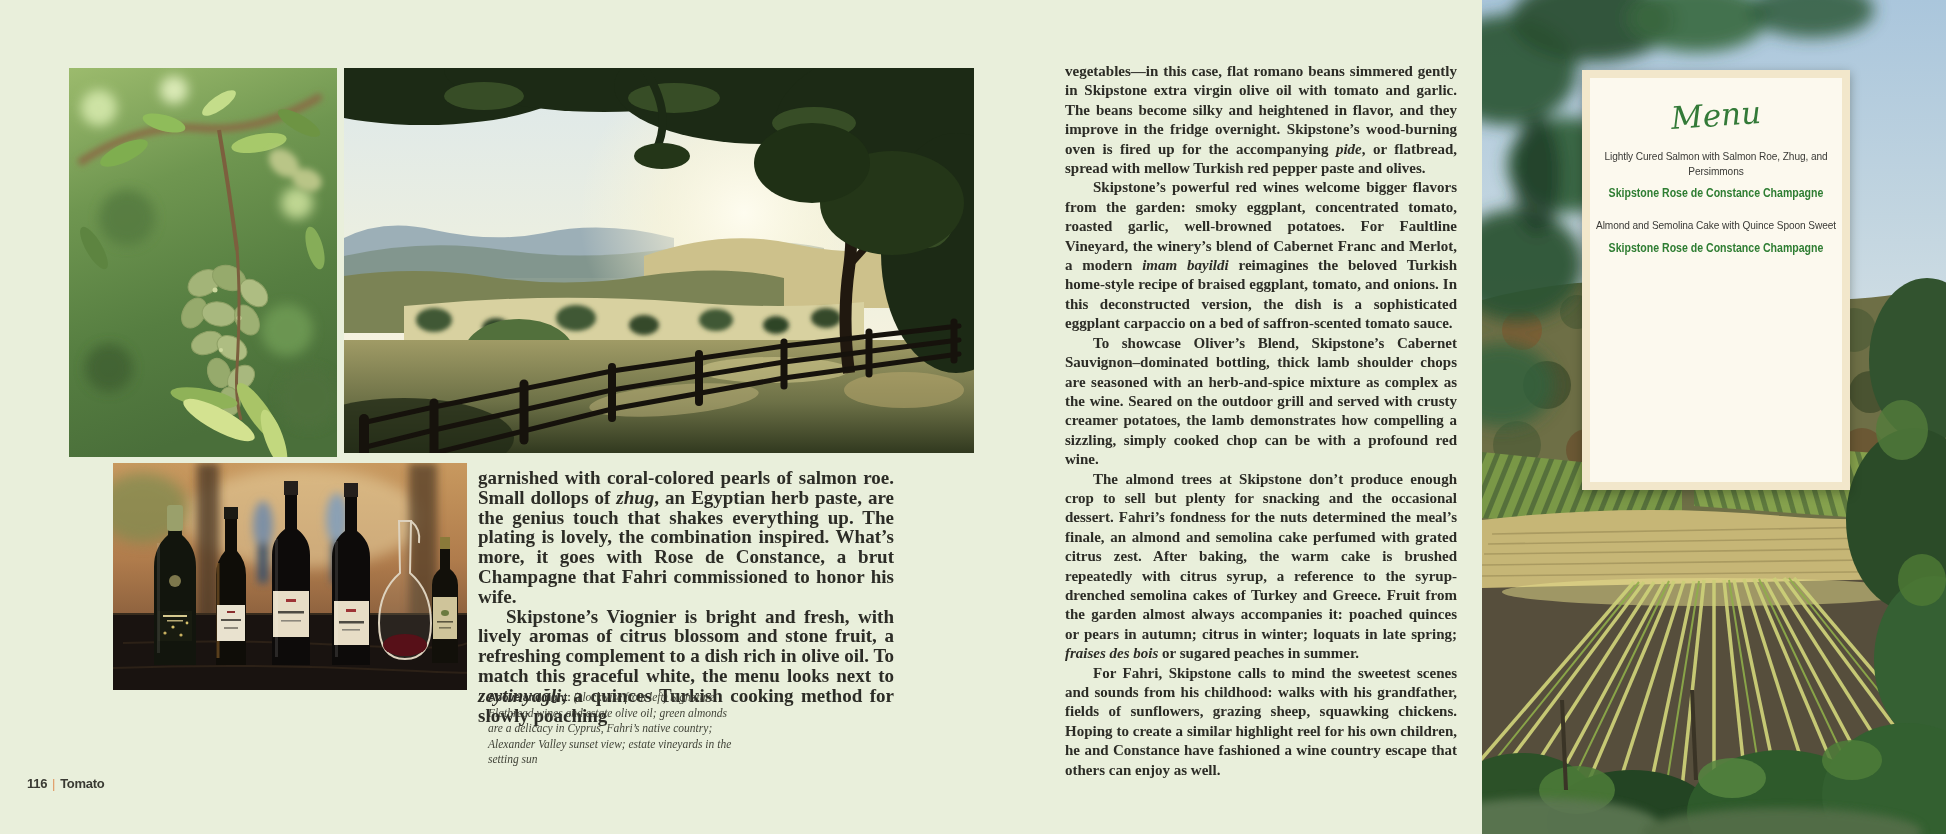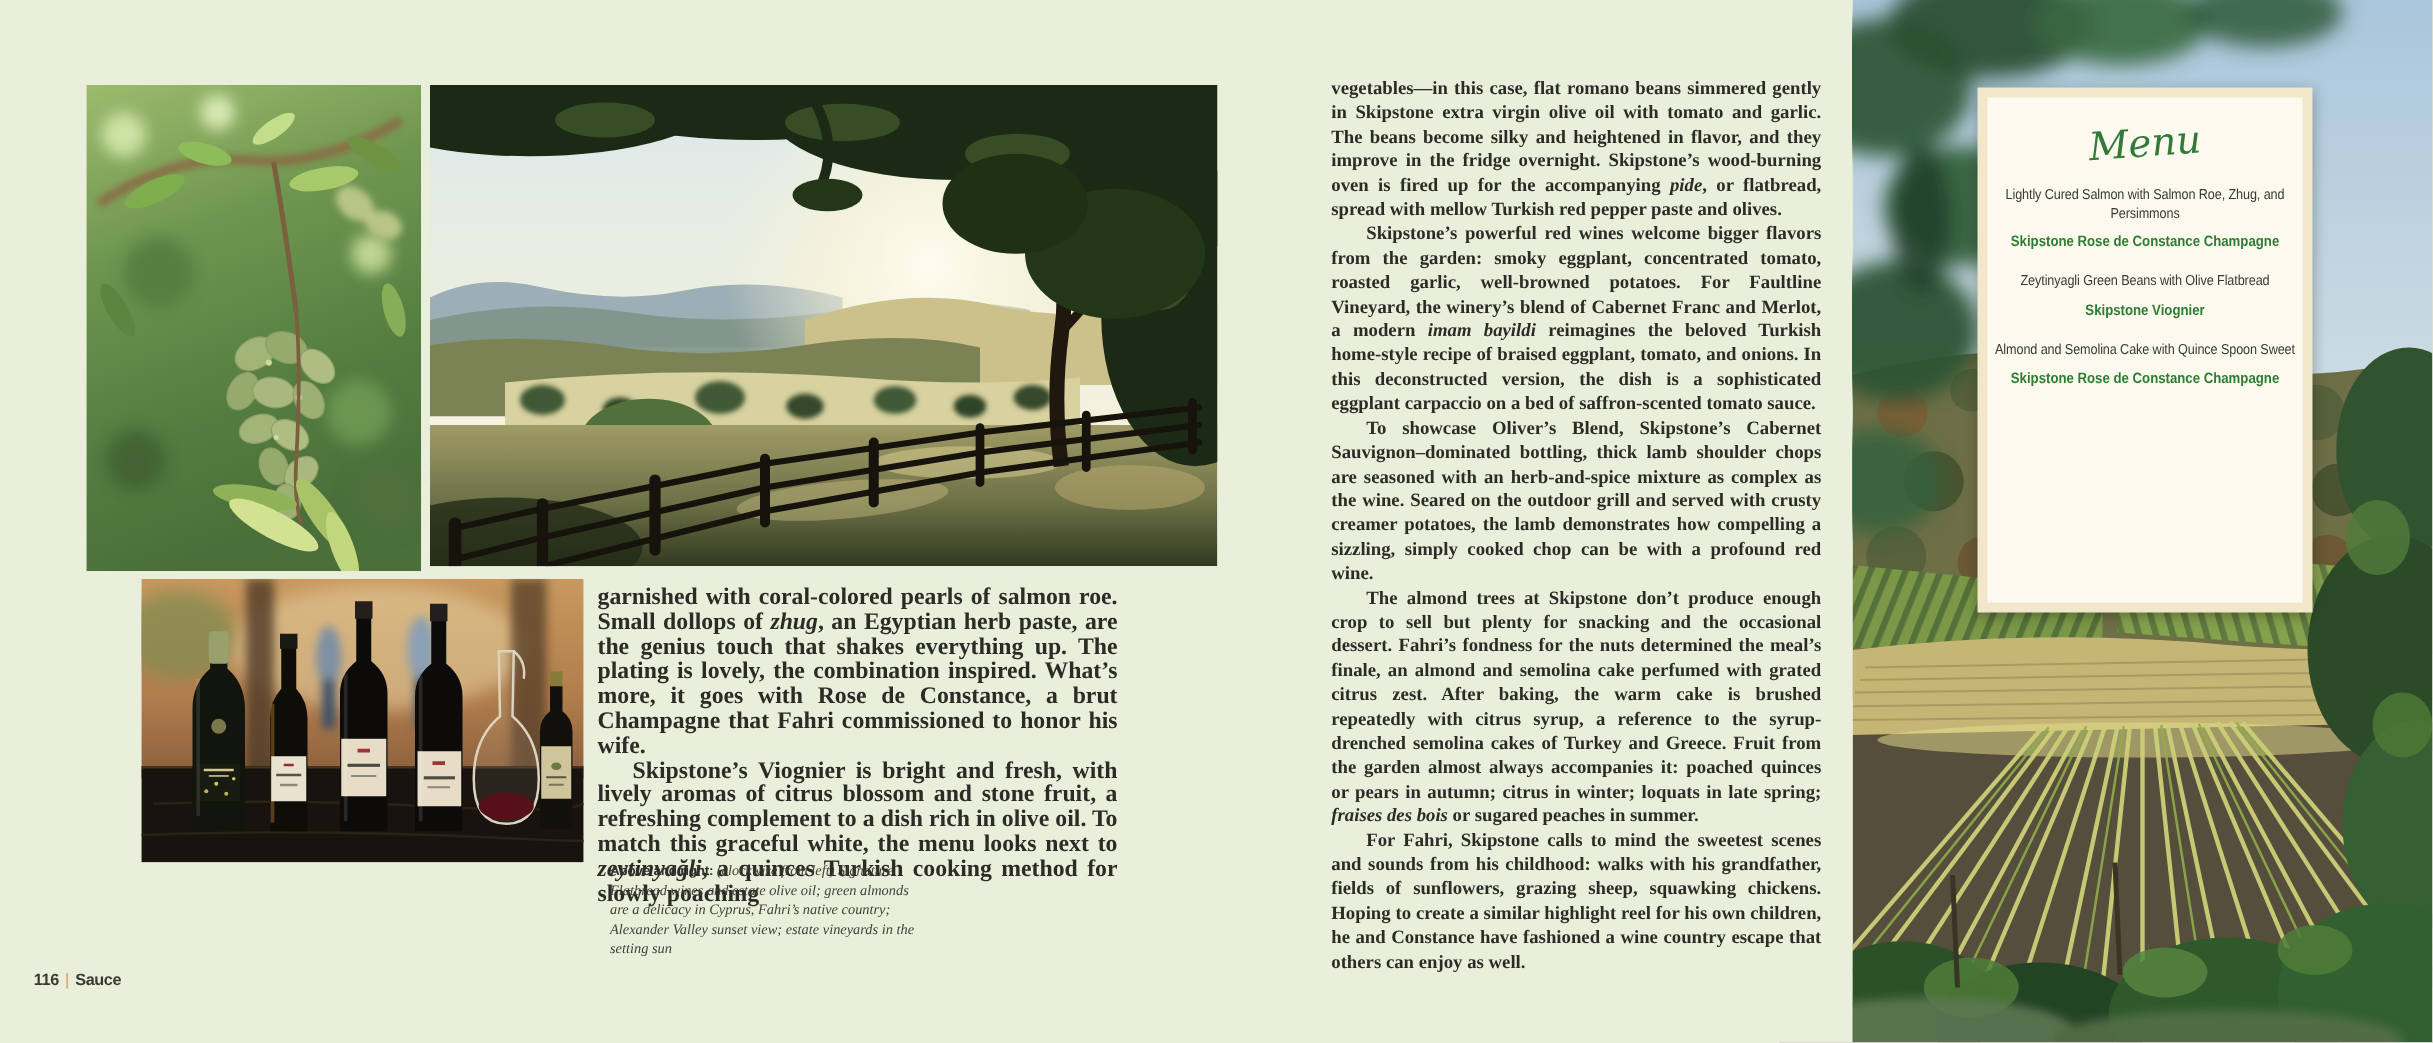--- a/index.html
+++ b/index.html
@@ -285,21 +285,21 @@
   <div class="body-text" id="left-body">
     <p><span>garnished with coral-colored pearls of salmon roe. Small dollops of </span><i>zhug</i><span>, an Egyptian herb paste, are the genius touch that shakes everything up. The plating is lovely, the combination inspired. What’s more, it goes with Rose de Constance, a brut Champagne that Fahri commissioned to honor his wife.</span></p>
     <p class="indent"><span>Skipstone’s Viognier is bright and fresh, with lively aromas of citrus blossom and stone fruit, a refreshing complement to a dish rich in olive oil. To match this graceful white, the menu looks next to </span><i>zeytinyağli</i><span>, a quinces Turkish cooking method for slowly poaching</span></p>
   </div>
 
   <div id="caption">
     <span class="lead">Above and right:</span><span><i> (clockwise from left) Signature Flatbread wines and estate olive oil; green almonds are a delicacy in Cyprus, Fahri’s native country; Alexander Valley sunset view; estate vineyards in the setting sun</i></span>
   </div>
 
   <div id="folio">
-    <span>116</span><span class="divider">|</span><span>Sauce</span>
+    <span>116</span><span class="divider">|</span><span>Tomato</span>
   </div>
 
   <div class="body-text" id="right-body">
     <p><span>vegetables—in this case, flat romano beans simmered gently in Skipstone extra virgin olive oil with tomato and garlic. The beans become silky and heightened in flavor, and they improve in the fridge overnight. Skipstone’s wood-burning oven is fired up for the accompanying </span><i>pide</i><span>, or flatbread, spread with mellow Turkish red pepper paste and olives.</span></p>
     <p class="indent"><span>Skipstone’s powerful red wines welcome bigger flavors from the garden: smoky eggplant, concentrated tomato, roasted garlic, well-browned potatoes. For Faultline Vineyard, the winery’s blend of Cabernet Franc and Merlot, a modern </span><i>imam bayildi</i><span> reimagines the beloved Turkish home-style recipe of braised eggplant, tomato, and onions. In this deconstructed version, the dish is a sophisticated eggplant carpaccio on a bed of saffron-scented tomato sauce.</span></p>
     <p class="indent"><span>To showcase Oliver’s Blend, Skipstone’s Cabernet Sauvignon–dominated bottling, thick lamb shoulder chops are seasoned with an herb-and-spice mixture as complex as the wine. Seared on the outdoor grill and served with crusty creamer potatoes, the lamb demonstrates how compelling a sizzling, simply cooked chop can be with a profound red wine.</span></p>
     <p class="indent"><span>The almond trees at Skipstone don’t produce enough crop to sell but plenty for snacking and the occasional dessert. Fahri’s fondness for the nuts determined the meal’s finale, an almond and semolina cake perfumed with grated citrus zest. After baking, the warm cake is brushed repeatedly with citrus syrup, a reference to the syrup-drenched semolina cakes of Turkey and Greece. Fruit from the garden almost always accompanies it: poached quinces or pears in autumn; citrus in winter; loquats in late spring; </span><i>fraises des bois</i><span> or sugared peaches in summer.</span></p>
     <p class="indent"><span>For Fahri, Skipstone calls to mind the sweetest scenes and sounds from his childhood: walks with his grandfather, fields of sunflowers, grazing sheep, squawking chickens. Hoping to create a similar highlight reel for his own children, he and Constance have fashioned a wine country escape that others can enjoy as well.</span></p>
   </div>
 
@@ -436,23 +436,19 @@
 
   <div id="menu-card">
     <div id="menu-inner">
       <div id="menu-title">Menu</div>
 
       <div class="course">
         <div class="course-dish">Lightly Cured Salmon with Salmon Roe, Zhug, and Persimmons</div>
         <div class="course-wine">Skipstone Rose de Constance Champagne</div>
       </div>
       <div class="course">
-        <div class="course-dish">Zeytinyagli Green Beans with Olive Flatbread</div>
-        <div class="course-wine">Skipstone Viognier</div>
-      </div>
-      <div class="course">
         <div class="course-dish">Almond and Semolina Cake with Quince Spoon Sweet</div>
         <div class="course-wine">Skipstone Rose de Constance Champagne</div>
       </div>
     </div>
   </div>
 
 </div>
 
 </body></html>

